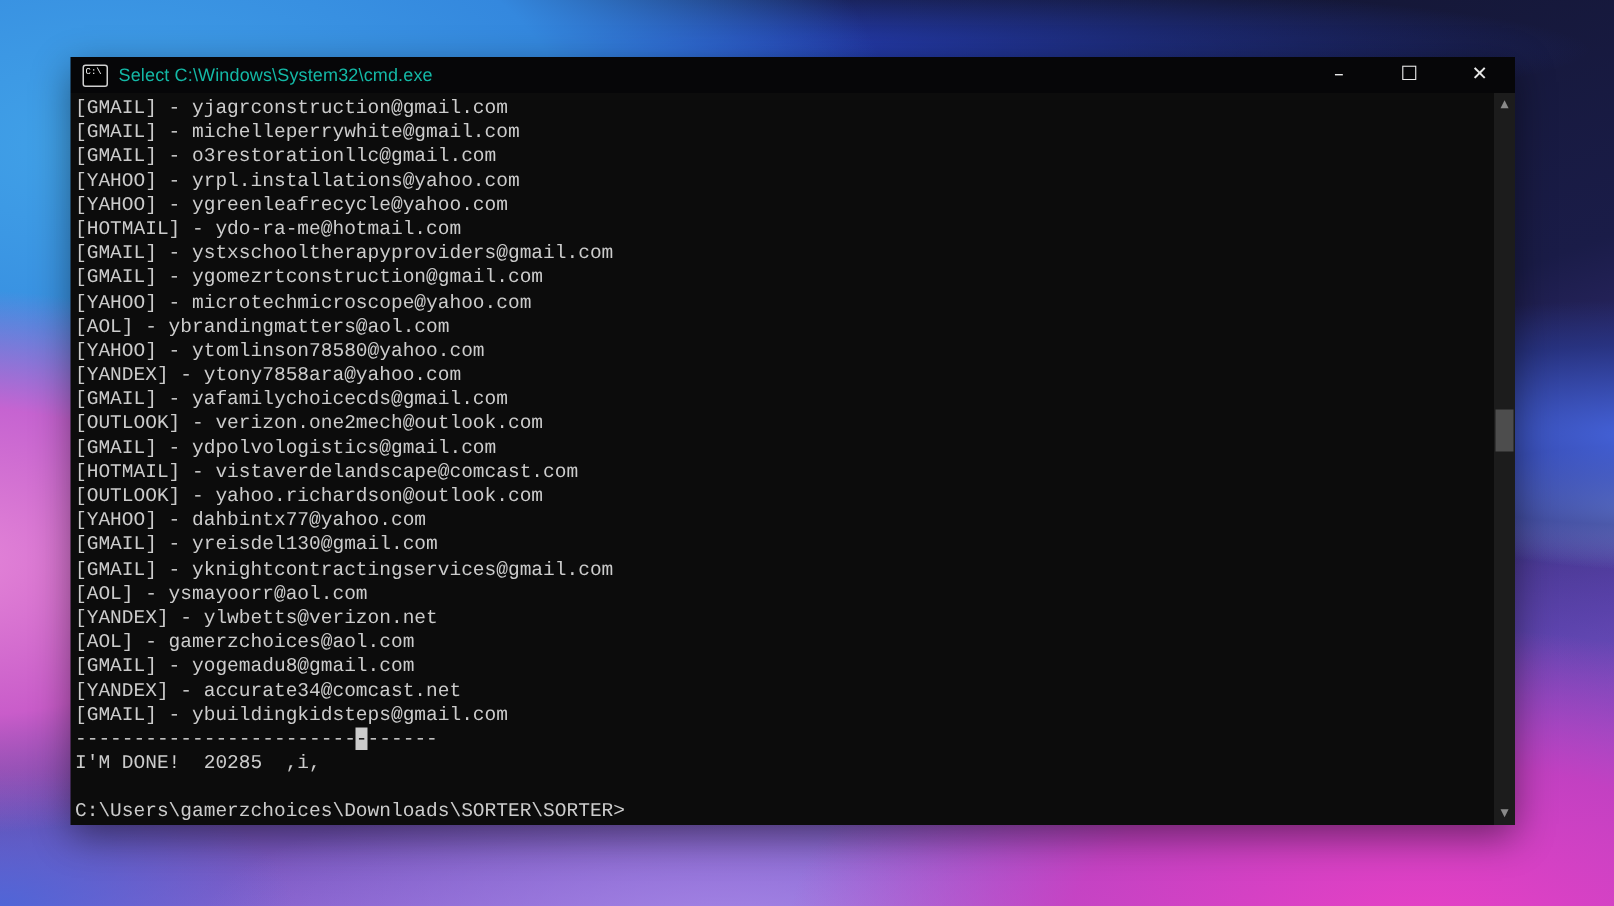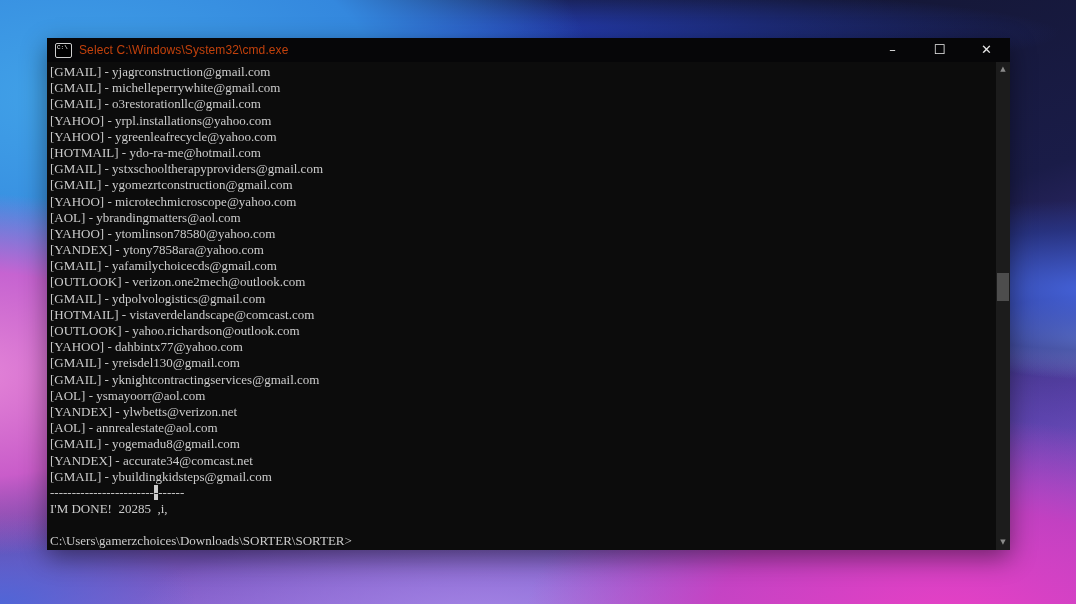--- a/index.html
+++ b/index.html
@@ -36,35 +36,35 @@
     width:15px;height:13px;margin:0 7px 0 8px;background:#000;
     border:1px solid #cfcfcf;border-radius:2px;
     display:flex;align-items:flex-start;justify-content:flex-start;
     overflow:hidden;
   }
   .app-icon span{
     font-family:"Liberation Mono","DejaVu Sans Mono",monospace;
     font-size:6px;line-height:7px;color:#fff;padding-left:1px;
   }
   .title{
-    color:#c2410c;font-size:12px;letter-spacing:.1px;white-space:nowrap;
+    color:#14b8a6;font-size:12px;letter-spacing:.1px;white-space:nowrap;
   }
   .controls{margin-left:auto;display:flex;height:100%;}
   .ctrl{
     width:47px;height:100%;background:transparent;border:0;color:#e8e8e8;
     font-size:13px;line-height:24px;text-align:center;padding:0;cursor:default;
     font-family:"DejaVu Sans", sans-serif;
   }
   .console{
     flex:1;background:#0c0c0c;position:relative;overflow:hidden;
     font-family:"Liberation Mono","DejaVu Sans Mono",monospace;
     font-size:13px;line-height:16.2px;color:#cccccc;
   }
   .content{position:absolute;left:3px;top:2px;right:16px;}
-  .console-line{white-space:pre;height:16.2px;font-family:Liberation Serif, serif;}
+  .console-line{white-space:pre;height:16.2px;}
   .console-line span{white-space:pre;}
   .cursor{background:#cccccc;color:#0c0c0c;}
   
   .scrollbar{
     position:absolute;top:0;right:0;bottom:0;width:14px;background:#1c1c1c;
   }
   .sb-arrow{
     position:absolute;left:0;width:14px;height:15px;color:#8a8a8a;
     font-size:7px;text-align:center;line-height:15px;
     font-family:"DejaVu Sans", sans-serif;
@@ -109,21 +109,21 @@
           <div class="console-line">[GMAIL] - yafamilychoicecds@gmail.com</div>
           <div class="console-line">[OUTLOOK] - verizon.one2mech@outlook.com</div>
           <div class="console-line">[GMAIL] - ydpolvologistics@gmail.com</div>
           <div class="console-line">[HOTMAIL] - vistaverdelandscape@comcast.com</div>
           <div class="console-line">[OUTLOOK] - yahoo.richardson@outlook.com</div>
           <div class="console-line">[YAHOO] - dahbintx77@yahoo.com</div>
           <div class="console-line">[GMAIL] - yreisdel130@gmail.com</div>
           <div class="console-line">[GMAIL] - yknightcontractingservices@gmail.com</div>
           <div class="console-line">[AOL] - ysmayoorr@aol.com</div>
           <div class="console-line">[YANDEX] - ylwbetts@verizon.net</div>
-          <div class="console-line">[AOL] - annrealestate@aol.com</div>
+          <div class="console-line">[AOL] - gamerzchoices@aol.com</div>
           <div class="console-line">[GMAIL] - yogemadu8@gmail.com</div>
           <div class="console-line">[YANDEX] - accurate34@comcast.net</div>
           <div class="console-line">[GMAIL] - ybuildingkidsteps@gmail.com</div>
         </div>
       <div class="console-line"><span>------------------------</span><span class="cursor">-</span><span>------</span></div>
       <div class="console-line">I'M DONE!  20285  ,i,</div>
       <div class="console-line"></div>
       <div class="console-line">C:\Users\gamerzchoices\Downloads\SORTER\SORTER&gt;</div>
     </div>
     <div class="scrollbar">

